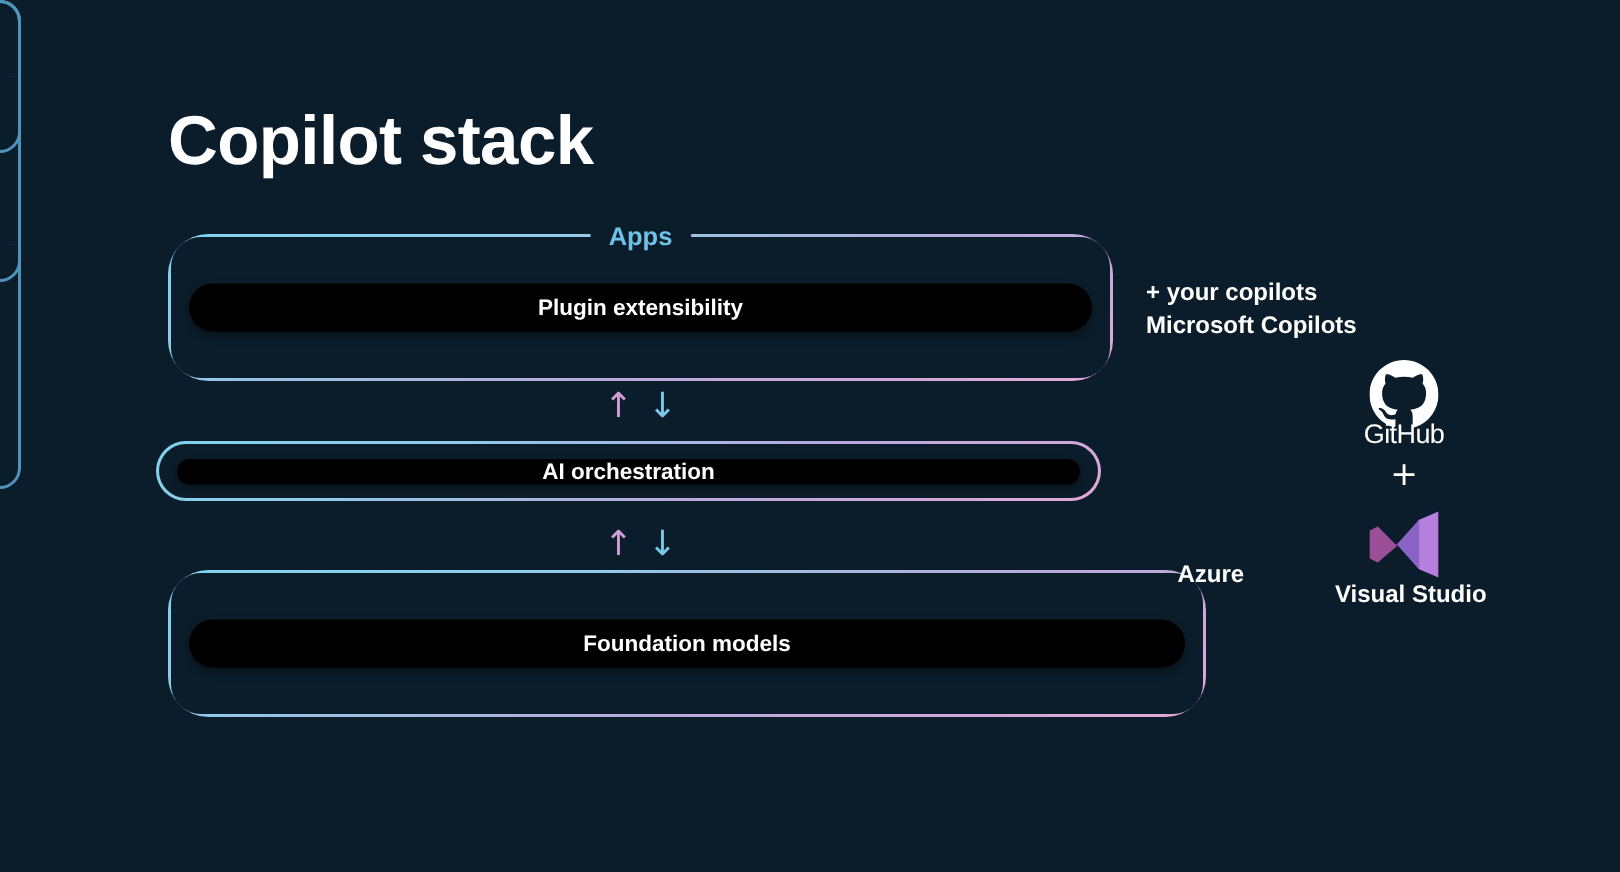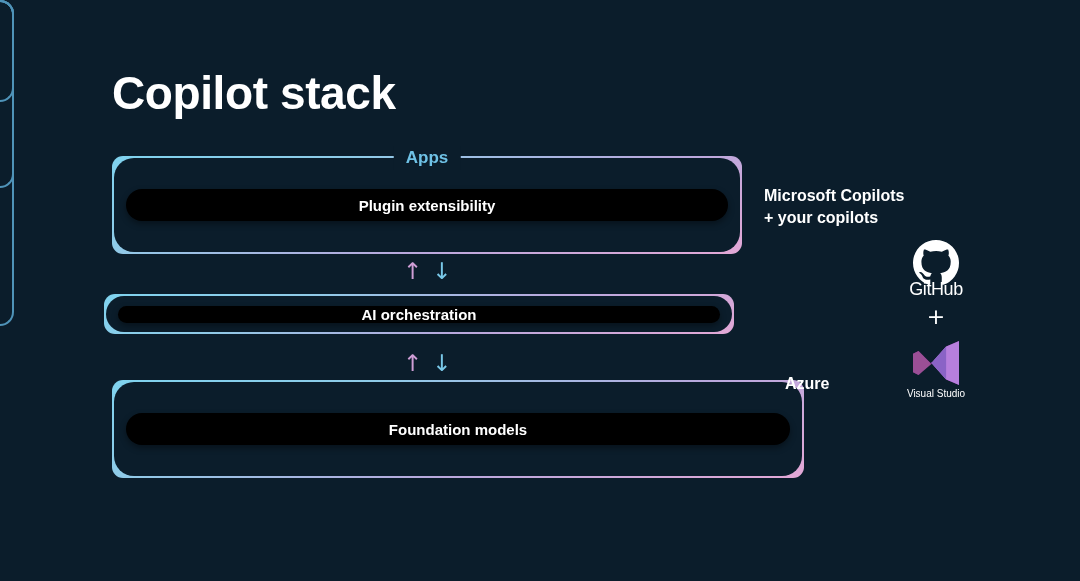--- a/index.html
+++ b/index.html
@@ -32,21 +32,21 @@
     font-weight: 600;
     color: #ffffff;
     letter-spacing: -0.4px;
     line-height: 1.1;
     white-space: nowrap;
   }
 
   
   .group-box {
     position: absolute;
-    border-radius: 11px;
+    border-radius: 27px;
     padding: 2px;
     background: linear-gradient(160deg, #7fd3ef 0%, #8fcbe8 28%, #b9a8dd 62%, #e3a8d6 100%);
     box-sizing: border-box;
   }
   .group-box > .group-inner {
     width: 100%;
     height: 100%;
     border-radius: 20px;
     background: #0b1d2b;
     box-sizing: border-box;
@@ -182,22 +182,22 @@
   
   #vs-block {
     position: absolute;
     left: 890px;
     top: 340px;
     width: 92px;
     text-align: center;
   }
   #vs-mark { display: block; margin: 0 auto; }
   .vs-word {
-    font-size: 10px;
-    font-weight: 400;
+    font-size: 16px;
+    font-weight: 700;
     color: #ffffff;
     margin-top: 3px;
     line-height: 1;
     white-space: nowrap;
   }
 </style>
 </head>
 <body>
 
 <div id="stage">
@@ -232,22 +232,22 @@
       <div class="pill">Foundation models</div>
     </div>
   </div>
 
   <div id="brace-copilots">
     <div class="brace-arc brace-top" style="left:0;top:0;width:14px;height:51px;"></div>
     <div class="brace-arc brace-bot" style="left:0;top:51px;width:14px;height:51px;"></div>
   </div>
 
   <div class="side-label" id="label-copilots">
+    <div>+ your copilots</div>
     <div>Microsoft Copilots</div>
-    <div>+ your copilots</div>
   </div>
 
   <div id="brace-azure">
     <div class="brace-arc brace-top" style="left:0;top:0;width:14px;height:94px;"></div>
     <div class="brace-arc brace-bot" style="left:0;top:94px;width:14px;height:94px;"></div>
   </div>
 
   <div class="side-label" id="label-azure">Azure</div>
 
   <div id="brace-tools">

